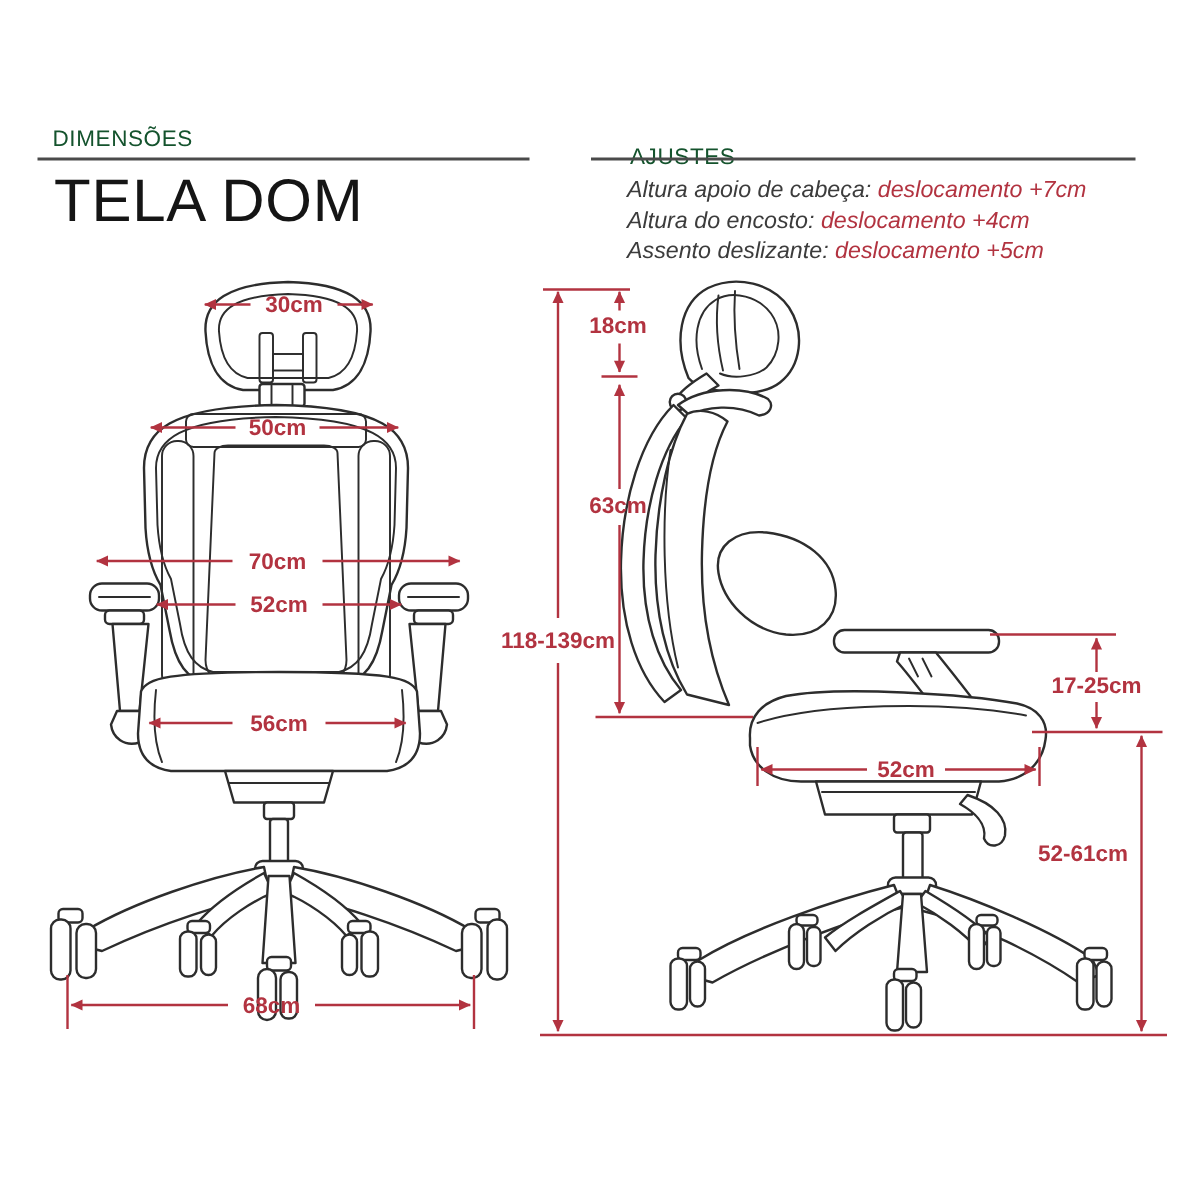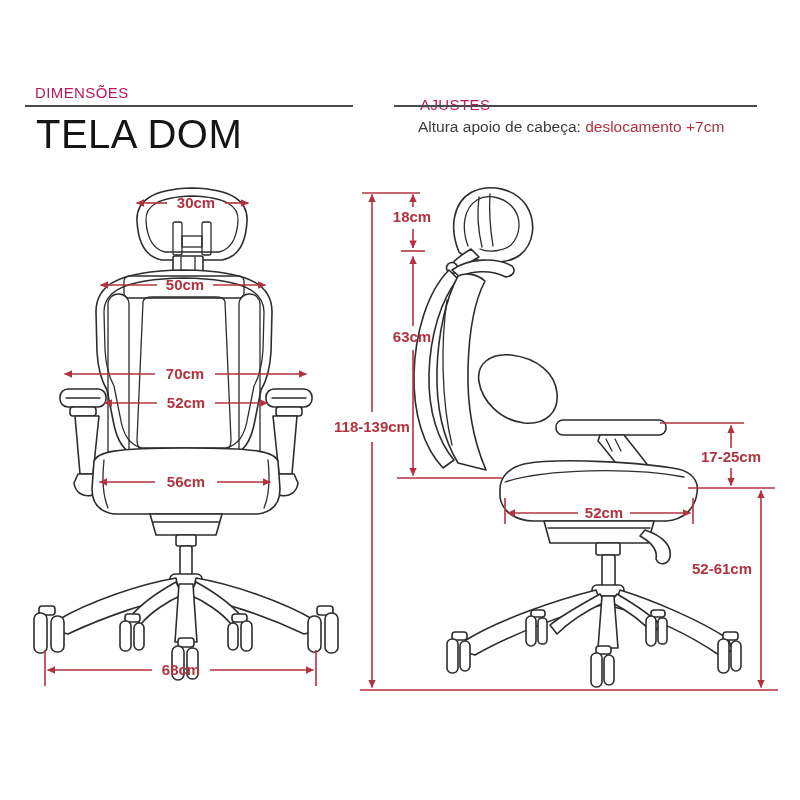--- a/index.html
+++ b/index.html
@@ -3,21 +3,21 @@
 <meta charset="utf-8">
 <style>
   html,body { margin:0; padding:0; }
   body {
     width:800px; height:800px; position:relative;
     background:#ffffff; overflow:hidden;
     font-family:"Liberation Sans", sans-serif;
   }
   .abs { position:absolute; }
   .sec-title {
-    font-size:15px; color:#be185d; letter-spacing:.4px; white-space:nowrap;
+    font-size:15px; color:#14532d; letter-spacing:.4px; white-space:nowrap;
   }
   .rule { height:2px; background:#4a4a4a; }
   .product-title {
     font-size:40px; font-weight:normal; color:#151515; letter-spacing:.5px;
     white-space:nowrap;
   }
   .adjust-block { font-size:15.5px; color:#3c3c3c; line-height:20.5px; }
   .adjust-line { white-space:nowrap; }
   .adjust-line .val { color:#b23340; }
   svg text.dim {
@@ -31,22 +31,24 @@
 </head>
 <body>
 
 <div class="abs sec-title" style="left:35px; top:84px;">DIMENSÕES</div>
 <div class="abs sec-title" style="left:420px; top:96px;">AJUSTES</div>
 <div class="abs rule" style="left:25px;  top:105px; width:328px;"></div>
 <div class="abs rule" style="left:394px; top:105px; width:363px;"></div>
 
 <div class="abs product-title" style="left:36px; top:112px;">TELA DOM</div>
 
-<div class="abs adjust-block" style="left:418px; top:117px;">
+<div class="abs adjust-block" style="left:418px; top:117px;font-style:italic;">
   <div class="adjust-line"><span>Altura apoio de cabeça: </span><span class="val">deslocamento +7cm</span></div>
+  <div class="adjust-line"><span>Altura do encosto: </span><span class="val">deslocamento +4cm</span></div>
+  <div class="adjust-line"><span>Assento deslizante: </span><span class="val">deslocamento +5cm</span></div>
 </div>
 
 <svg class="abs" style="left:0; top:0;" width="800" height="800" viewBox="0 0 800 800">
   <defs>
     <marker id="ah" viewBox="0 0 9 9" markerWidth="9" markerHeight="9" refX="8" refY="4.5" orient="auto-start-reverse" markerUnits="userSpaceOnUse">
       <path d="M0.5,0.8 L8.4,4.5 L0.5,8.2 Z" fill="#b23340"></path>
     </marker>
   </defs>
 
   <g>

